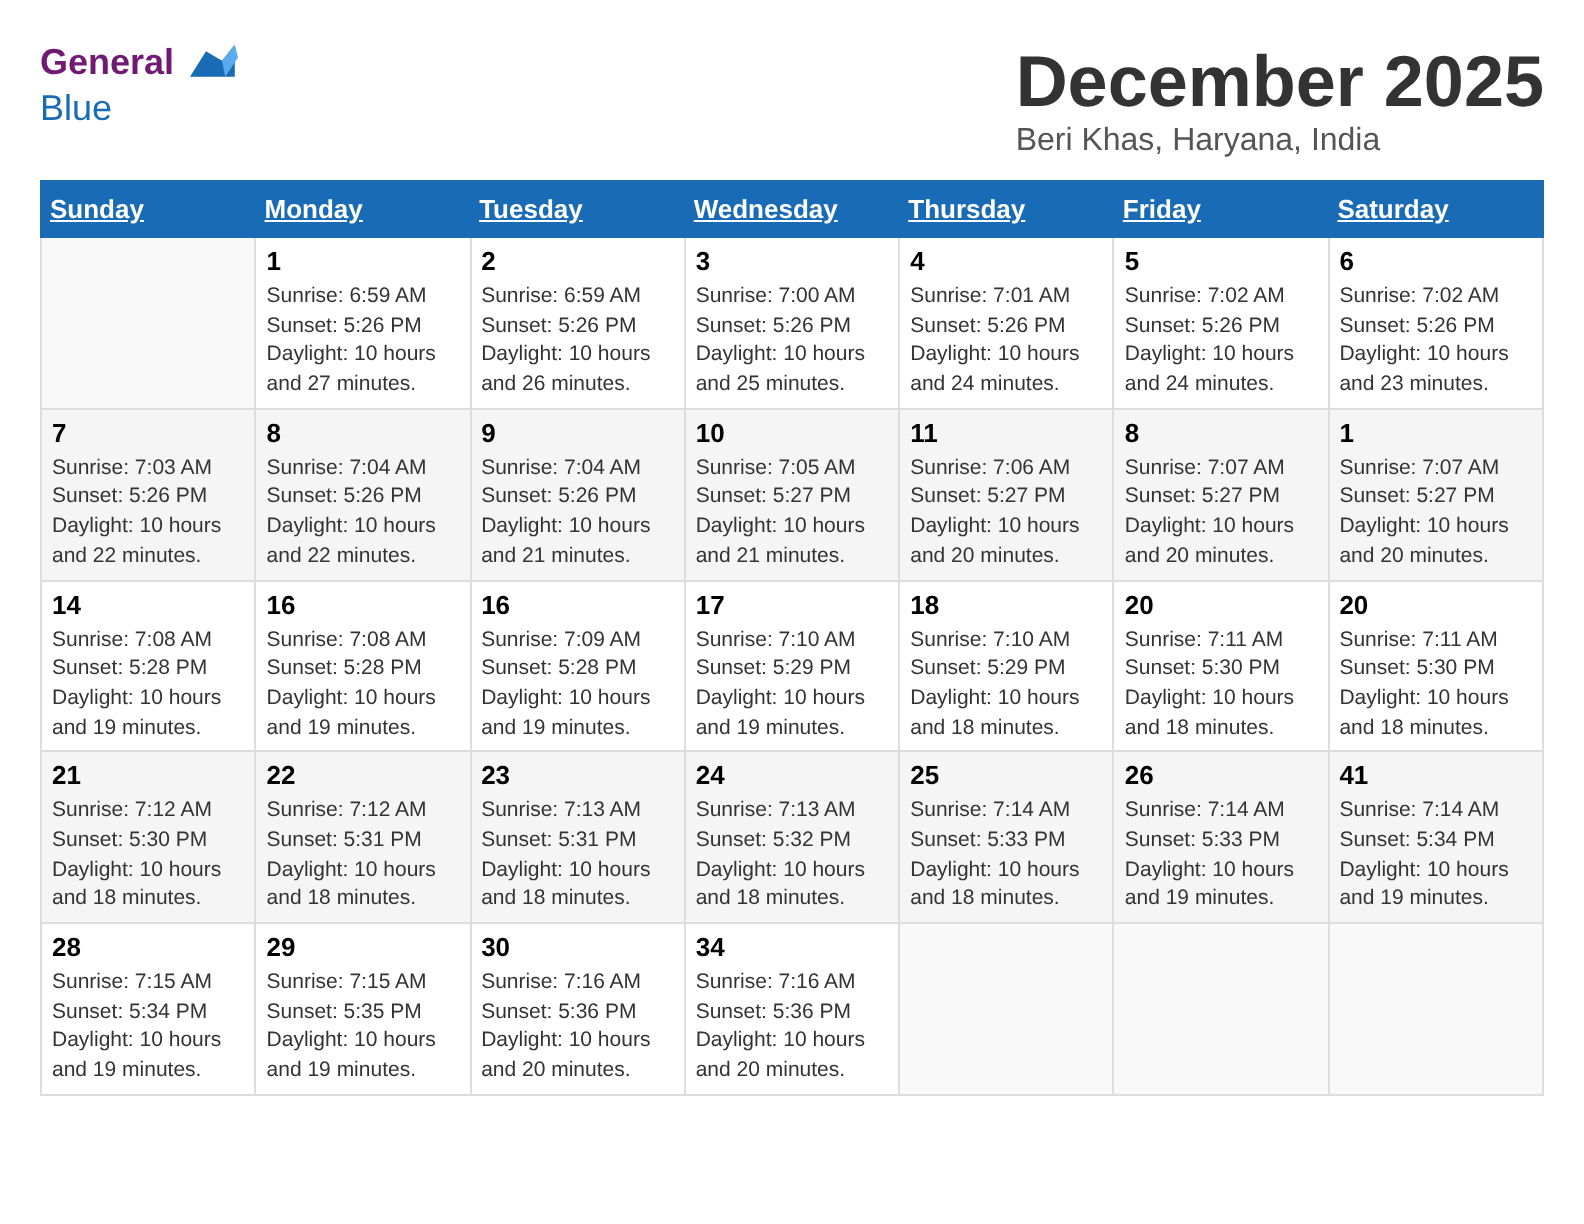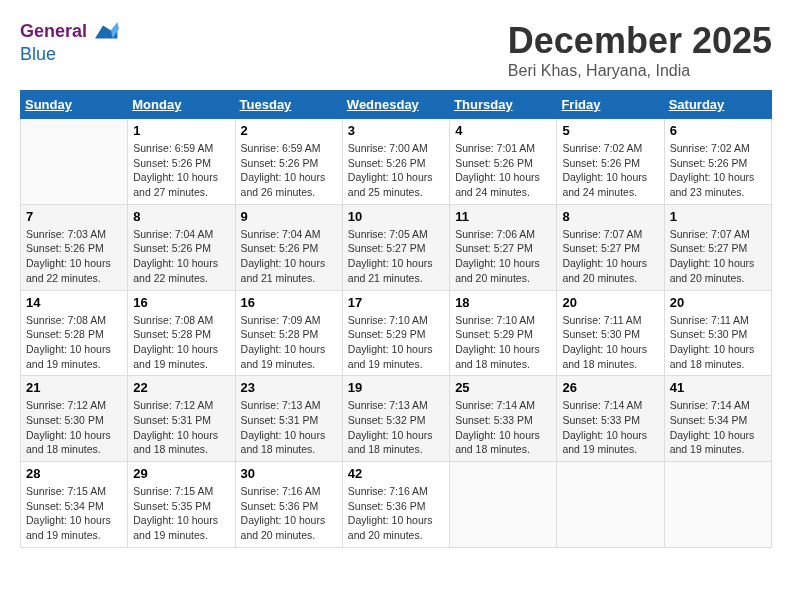--- a/index.html
+++ b/index.html
@@ -221,21 +221,21 @@
         </td>
         <td>
           <span class="day-number">22</span>
           <div class="day-info">Sunrise: 7:12 AM<br>Sunset: 5:31 PM<br>Daylight: 10 hours<br>and 18 minutes.</div>
         </td>
         <td>
           <span class="day-number">23</span>
           <div class="day-info">Sunrise: 7:13 AM<br>Sunset: 5:31 PM<br>Daylight: 10 hours<br>and 18 minutes.</div>
         </td>
         <td>
-          <span class="day-number">19</span>
+          <span class="day-number">24</span>
           <div class="day-info">Sunrise: 7:13 AM<br>Sunset: 5:32 PM<br>Daylight: 10 hours<br>and 18 minutes.</div>
         </td>
         <td>
           <span class="day-number">25</span>
           <div class="day-info">Sunrise: 7:14 AM<br>Sunset: 5:33 PM<br>Daylight: 10 hours<br>and 18 minutes.</div>
         </td>
         <td>
           <span class="day-number">26</span>
           <div class="day-info">Sunrise: 7:14 AM<br>Sunset: 5:33 PM<br>Daylight: 10 hours<br>and 19 minutes.</div>
         </td>
@@ -251,21 +251,21 @@
         </td>
         <td>
           <span class="day-number">29</span>
           <div class="day-info">Sunrise: 7:15 AM<br>Sunset: 5:35 PM<br>Daylight: 10 hours<br>and 19 minutes.</div>
         </td>
         <td>
           <span class="day-number">30</span>
           <div class="day-info">Sunrise: 7:16 AM<br>Sunset: 5:36 PM<br>Daylight: 10 hours<br>and 20 minutes.</div>
         </td>
         <td>
-          <span class="day-number">42</span>
+          <span class="day-number">34</span>
           <div class="day-info">Sunrise: 7:16 AM<br>Sunset: 5:36 PM<br>Daylight: 10 hours<br>and 20 minutes.</div>
         </td>
         <td class="empty-cell"></td>
         <td class="empty-cell"></td>
         <td class="empty-cell"></td>
       </tr>
     </tbody>
 </table>
 
 </body></html>

